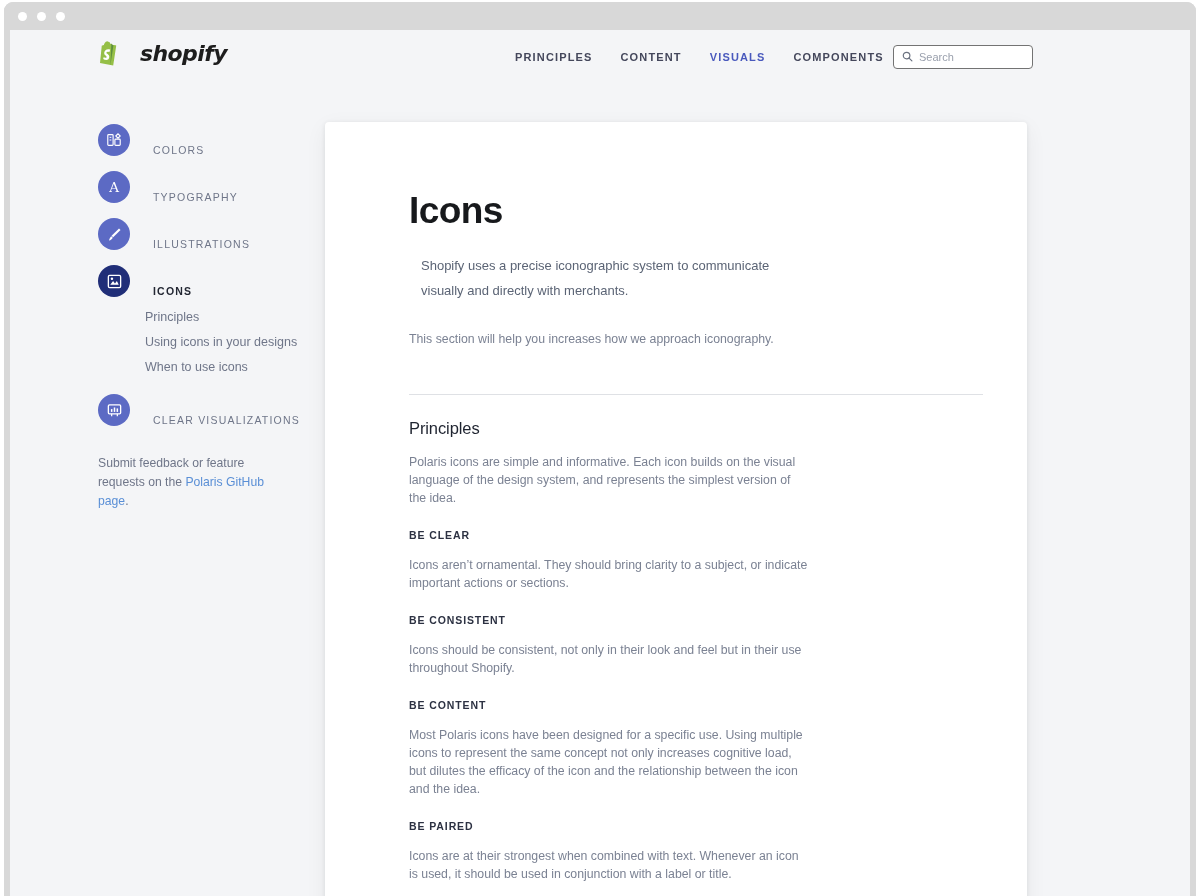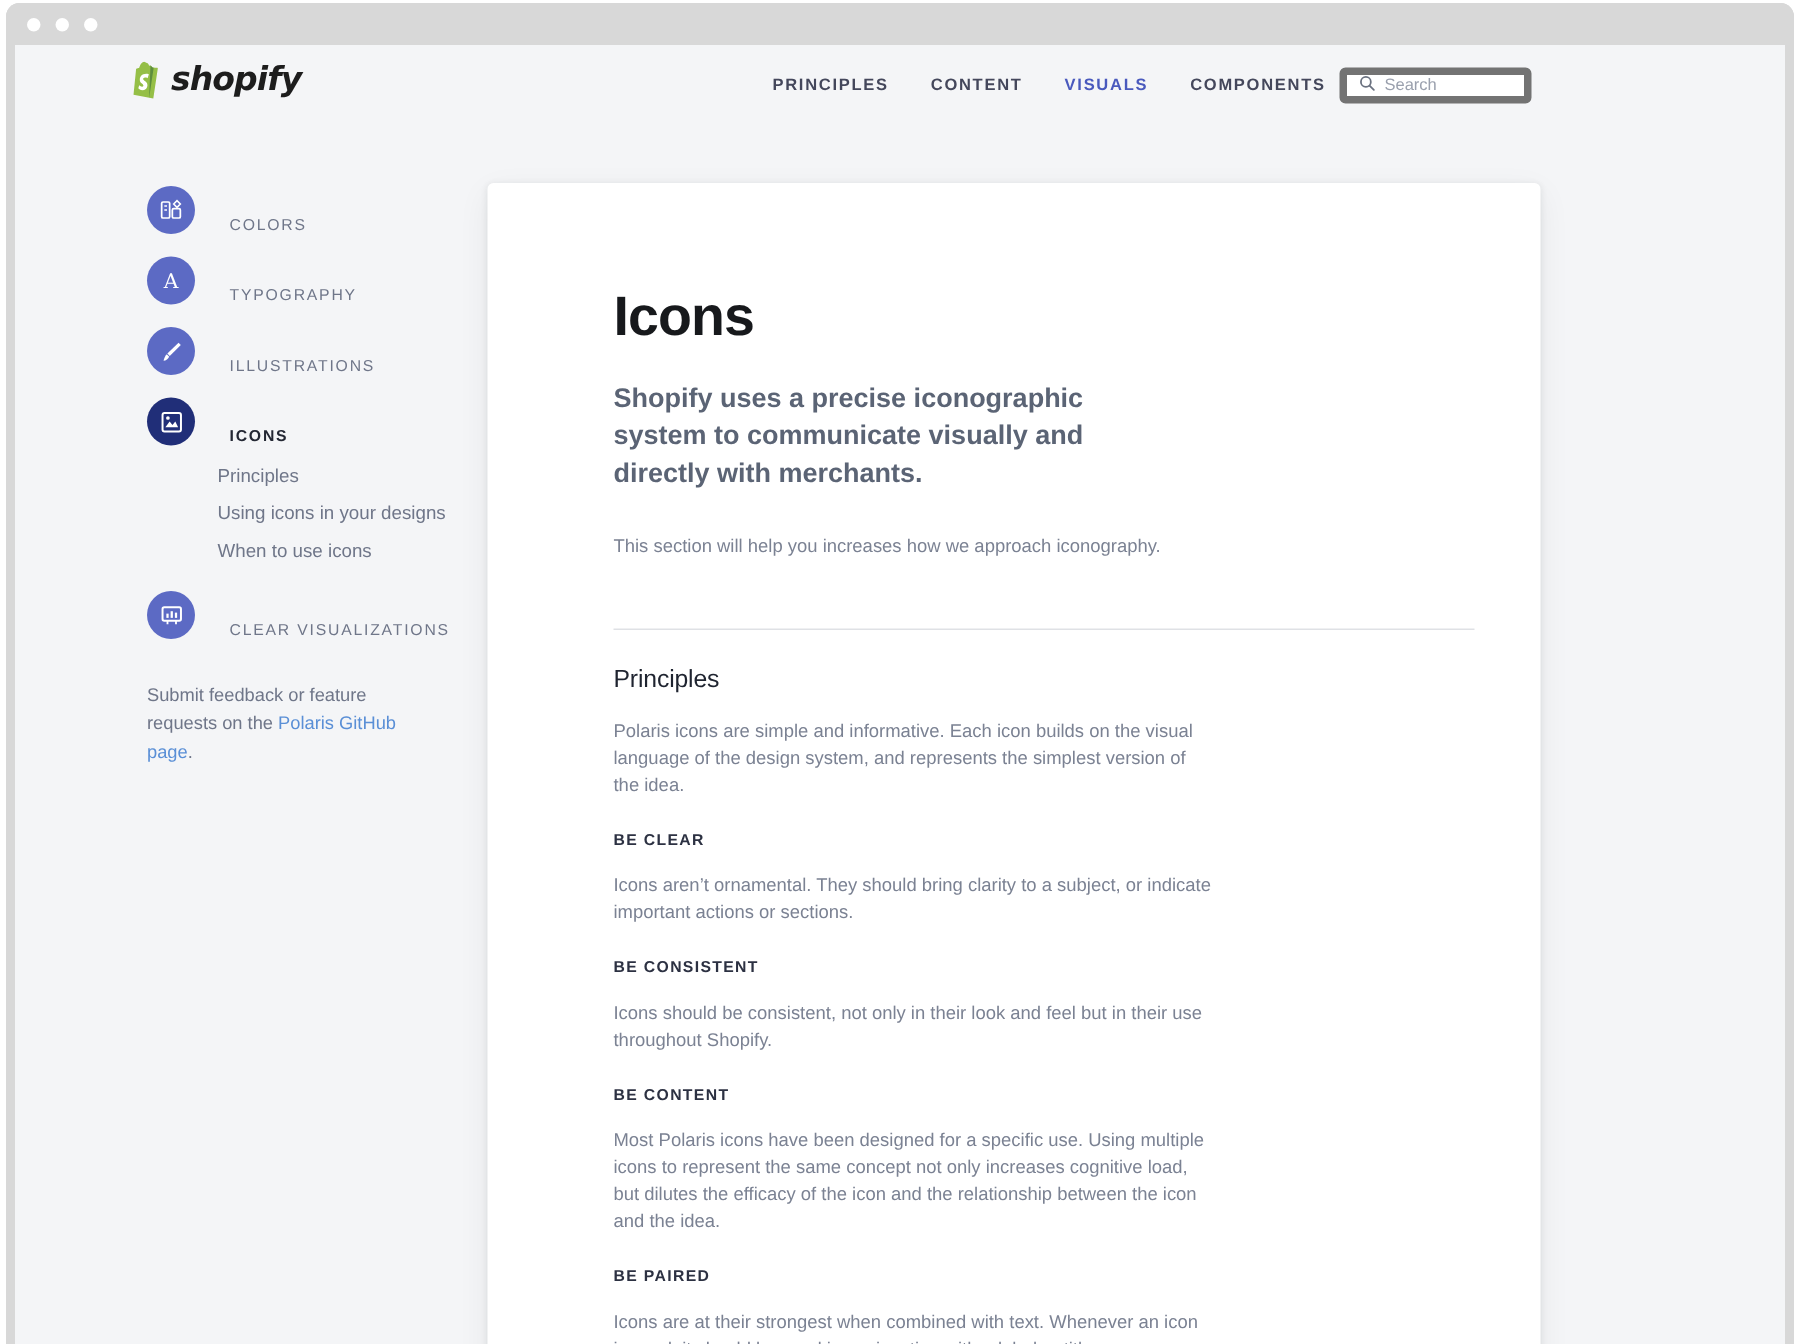--- a/index.html
+++ b/index.html
@@ -57,25 +57,25 @@
   
   .topbar {
     position: relative;
     height: 60px;
     display: flex;
     align-items: center;
   }
 
   .logo {
     position: absolute;
-    left: 77px;
+    left: 88px;
     top: 11px;
     display: flex;
     align-items: center;
-    gap: 5px;
+    gap: 20px;
   }
   .logo-mark { display: block; }
   .logo-word {
     font-family: "DejaVu Sans", sans-serif;
     font-size: 22px;
     font-weight: 700;
     font-style: italic;
     letter-spacing: -0.6px;
     color: #1d1d1d;
   }
@@ -95,24 +95,24 @@
     color: #44475b;
     text-decoration: none;
     white-space: nowrap;
   }
   .nav-item.active { color: #4959bd; }
 
   .search-box {
     position: absolute;
     left: 883px;
     top: 15px;
-    width: 128px;
+    width: 140px;
     height: 24px;
     background: #ffffff;
-    border: 5px solid #737373;
+    border: 1px solid #737373;
     border-radius: 4px;
     display: flex;
     align-items: center;
     padding-left: 8px;
     gap: 6px;
   }
   .search-input {
     border: none;
     outline: none;
     background: transparent;
@@ -200,25 +200,26 @@
   .page-title {
     font-size: 37px;
     font-weight: 700;
     letter-spacing: -0.6px;
     color: #17191c;
     line-height: 1.05;
   }
 
   .lede {
     margin-top: 22px;
-    font-size: 18px;
+    font-size: 13px;
     line-height: 25px;
     color: #5b6475;
     max-width: 380px;
-    font-weight: 700;
+    font-weight: 400;
+    margin-left: 12px;
   }
 
   .sub-lede {
     margin-top: 27px;
     font-size: 12.3px;
     line-height: 18px;
     color: #7b8293;
   }
 
   .divider {

